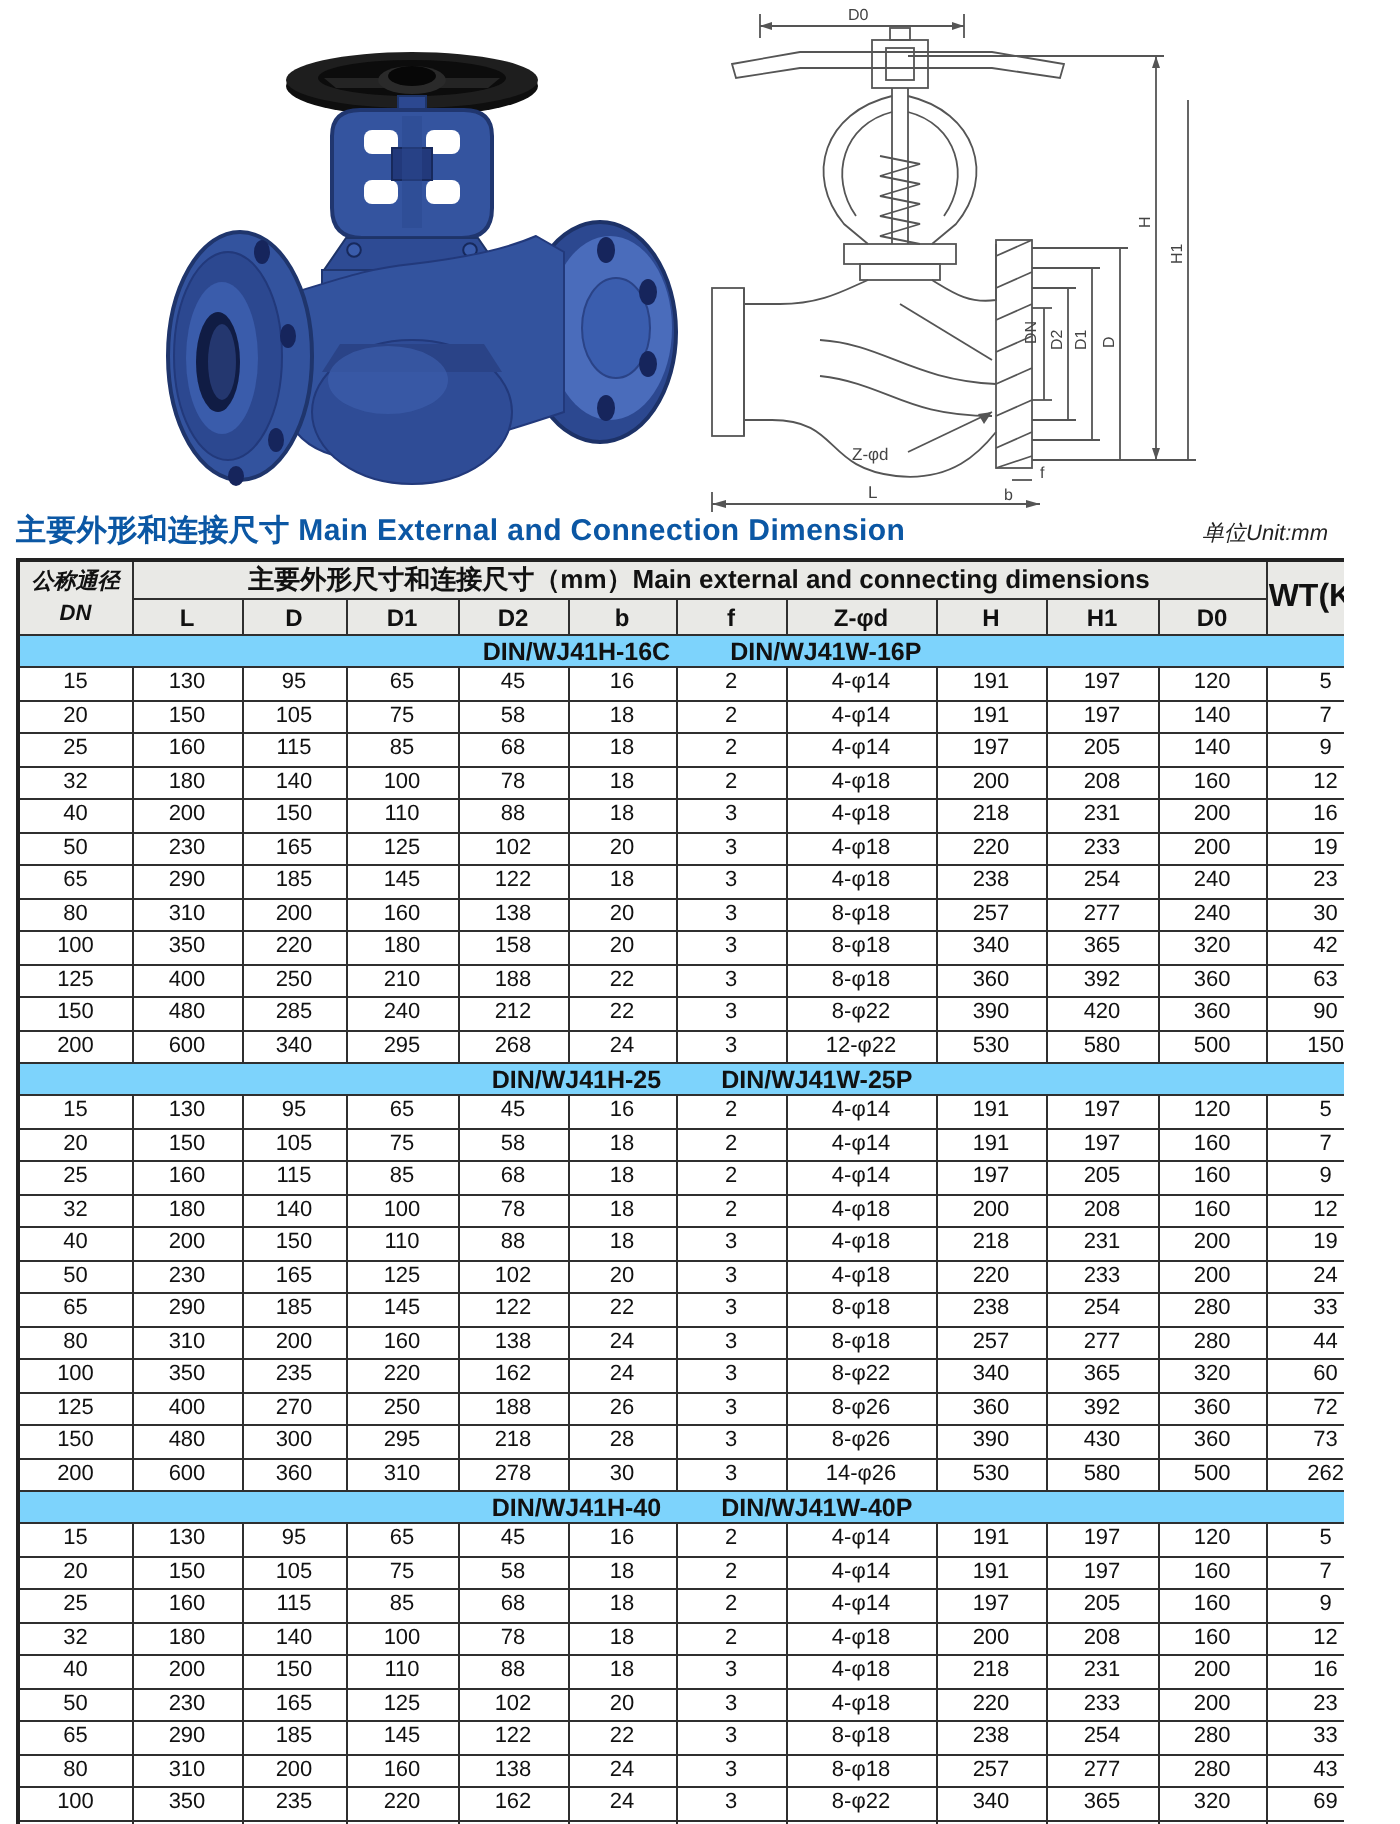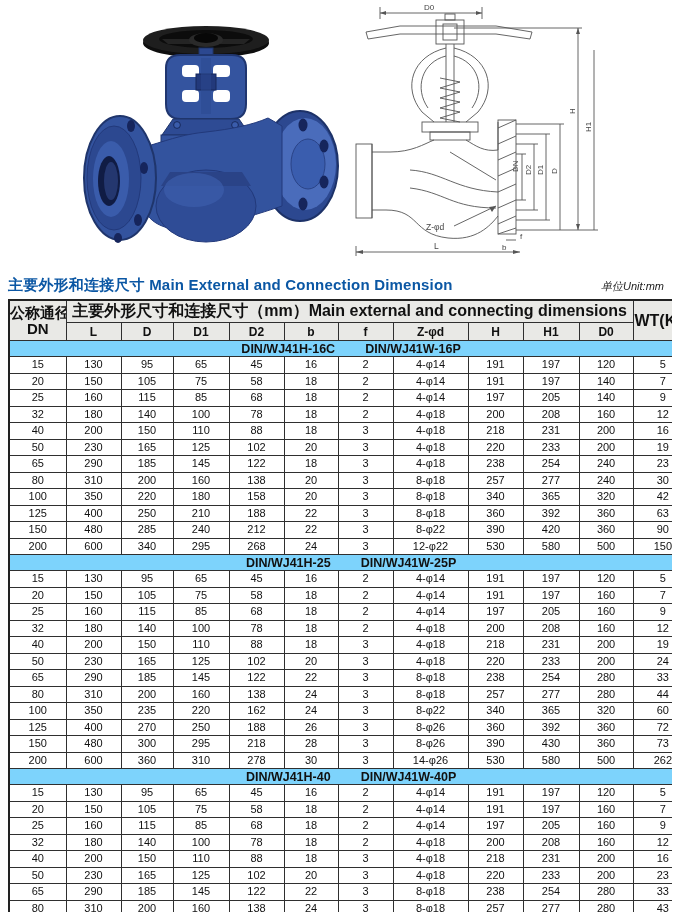--- a/index.html
+++ b/index.html
@@ -3,32 +3,32 @@
 <meta charset="utf-8">
 <style>
   * { box-sizing: border-box; margin: 0; padding: 0; }
   body { background: #ffffff; font-family: "Liberation Sans", sans-serif; }
   .page { position: relative; width: 672px; height: 912px; background: #fff; overflow: hidden; }
 
   .hero { position: relative; width: 700px; height: 256px; }
   .photo-wrap { position: absolute; left: 56px; top: 8px; width: 294px; height: 246px; }
   .drawing-wrap { position: absolute; left: 350px; top: 2px; width: 318px; height: 254px; }
 
-  .title-bar { display: flex; align-items: flex-end; justify-content: space-between; margin: 20px 8px 4px 8px; }
+  .title-bar { display: flex; align-items: flex-end; justify-content: space-between; margin: 0 8px 4px 8px; }
   .page-title { color: #0b57a4; font-size: 15px; font-weight: bold; letter-spacing: 0.2px; }
   .unit-label { color: #222; font-size: 11px; padding-bottom: 1px; font-style: italic; }
 
   table.dims { border-collapse: collapse; table-layout: fixed; width: 684px; margin: 0 8px; border: 2px solid #222; }
   table.dims th, table.dims td {
     border: 1px solid #2f2f2f; text-align: center; vertical-align: middle;
     padding: 0; white-space: nowrap; overflow: hidden; color: #111;
   }
   table.dims thead th { background: #e9e9e6; font-weight: bold; }
-  th.h-dn { font-size: 15px; line-height: 16px; font-weight: bold; }
-  th.h-span { font-size: 16px; height: 18px; font-weight: bold; }
+  th.h-dn { font-size: 11px; line-height: 16px; font-weight: bold; font-style: italic; }
+  th.h-span { font-size: 13px; height: 18px; font-weight: bold; }
   th.h-wt { font-size: 16px; }
   tr.cols th { font-size: 12px; height: 18px; }
   tr.section-row td { font-weight: bold; font-size: 12.5px; height: 16px; background: #7dd3fc; }
   tr.section-row .sec-left { margin-right: 30px; }
   tr.data-row td { font-size: 11px; height: 15.5px; line-height: 15.5px; }
 
   svg text { font-family: "Liberation Sans", sans-serif; }
 </style>
 </head>
 <body>

